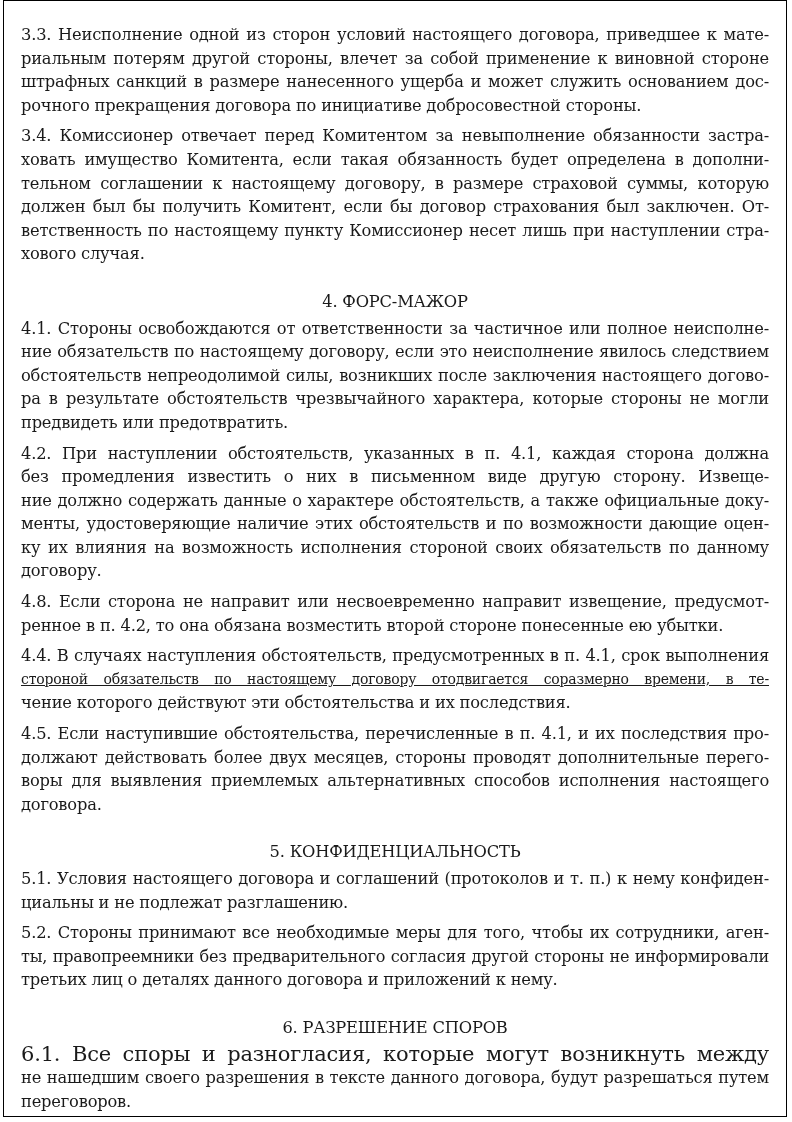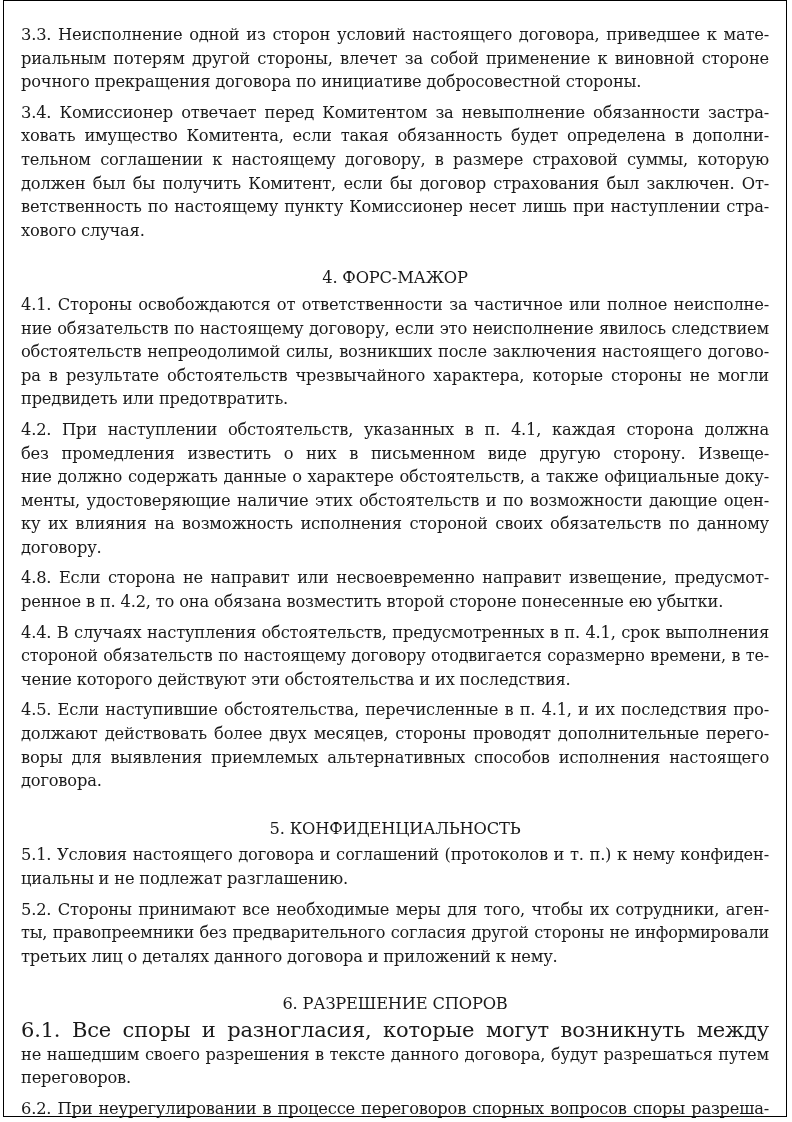--- a/index.html
+++ b/index.html
@@ -24,20 +24,21 @@
   }
 </style>
 </head>
 <body>
 
 <div class="page" id="page">
     <div>
       <div class="para first">
         <span class="line" style="width: 748px; white-space: normal; overflow: hidden;">3.3.  Неисполнение одной из сторон условий настоящего договора, приведшее к мате-</span>
         <span class="line" style="width: 748px; white-space: normal; overflow: hidden;">риальным потерям другой стороны, влечет за собой применение к виновной стороне</span>
+        <span class="line" style="width: 748px; white-space: normal; overflow: hidden;">штрафных санкций в размере нанесенного ущерба и может служить основанием дос-</span>
         <span class="line last" style="width: 748px;">рочного прекращения договора по инициативе добросовестной стороны.</span>
       </div>
       <div class="para">
         <span class="line" style="width: 748px; white-space: normal; overflow: hidden;">3.4.  Комиссионер отвечает перед Комитентом за невыполнение обязанности застра-</span>
         <span class="line" style="width: 748px; white-space: normal; overflow: hidden;">ховать имущество Комитента, если такая обязанность будет определена в дополни-</span>
         <span class="line" style="width: 748px; white-space: normal; overflow: hidden;">тельном соглашении к настоящему договору, в размере страховой суммы, которую</span>
         <span class="line" style="width: 748px; white-space: normal; overflow: hidden;">должен был бы получить Комитент, если бы договор страхования был заключен. От-</span>
         <span class="line" style="width: 748px; white-space: normal; overflow: hidden;">ветственность по настоящему пункту Комиссионер несет лишь при наступлении стра-</span>
         <span class="line last" style="width: 748px;">хового случая.</span>
       </div>
@@ -58,21 +59,21 @@
         <span class="line" style="width: 748px; white-space: normal; overflow: hidden;">менты, удостоверяющие наличие этих обстоятельств и по возможности дающие оцен-</span>
         <span class="line" style="width: 748px; white-space: normal; overflow: hidden;">ку их влияния на возможность исполнения стороной своих обязательств по данному</span>
         <span class="line last" style="width: 748px;">договору.</span>
       </div>
       <div class="para">
         <span class="line" style="width: 748px; white-space: normal; overflow: hidden;">4.8.  Если сторона не направит или несвоевременно направит извещение, предусмот-</span>
         <span class="line last" style="width: 748px;">ренное в п. 4.2, то она обязана возместить второй стороне понесенные ею убытки.</span>
       </div>
       <div class="para">
         <span class="line" style="width: 748px; white-space: normal; overflow: hidden;">4.4.  В случаях наступления обстоятельств, предусмотренных в п. 4.1, срок выполнения</span>
-        <span class="line" style="width: 748px; font-size: 16px; white-space: normal; overflow: hidden;">стороной обязательств по настоящему договору отодвигается соразмерно времени, в те-</span>
+        <span class="line" style="width: 748px; font-size: 14px; white-space: normal; overflow: hidden; text-decoration: underline;">стороной обязательств по настоящему договору отодвигается соразмерно времени, в те-</span>
         <span class="line last" style="width: 748px;">чение которого действуют эти обстоятельства и их последствия.</span>
       </div>
       <div class="para">
         <span class="line" style="width: 748px; white-space: normal; overflow: hidden;">4.5.  Если наступившие обстоятельства, перечисленные в п. 4.1, и их последствия про-</span>
         <span class="line" style="width: 748px; white-space: normal; overflow: hidden;">должают действовать более двух месяцев, стороны проводят дополнительные перего-</span>
         <span class="line" style="width: 748px; white-space: normal; overflow: hidden;">воры для выявления приемлемых альтернативных способов исполнения настоящего</span>
         <span class="line last" style="width: 748px;">договора.</span>
       </div>
     </div>
     <div>

